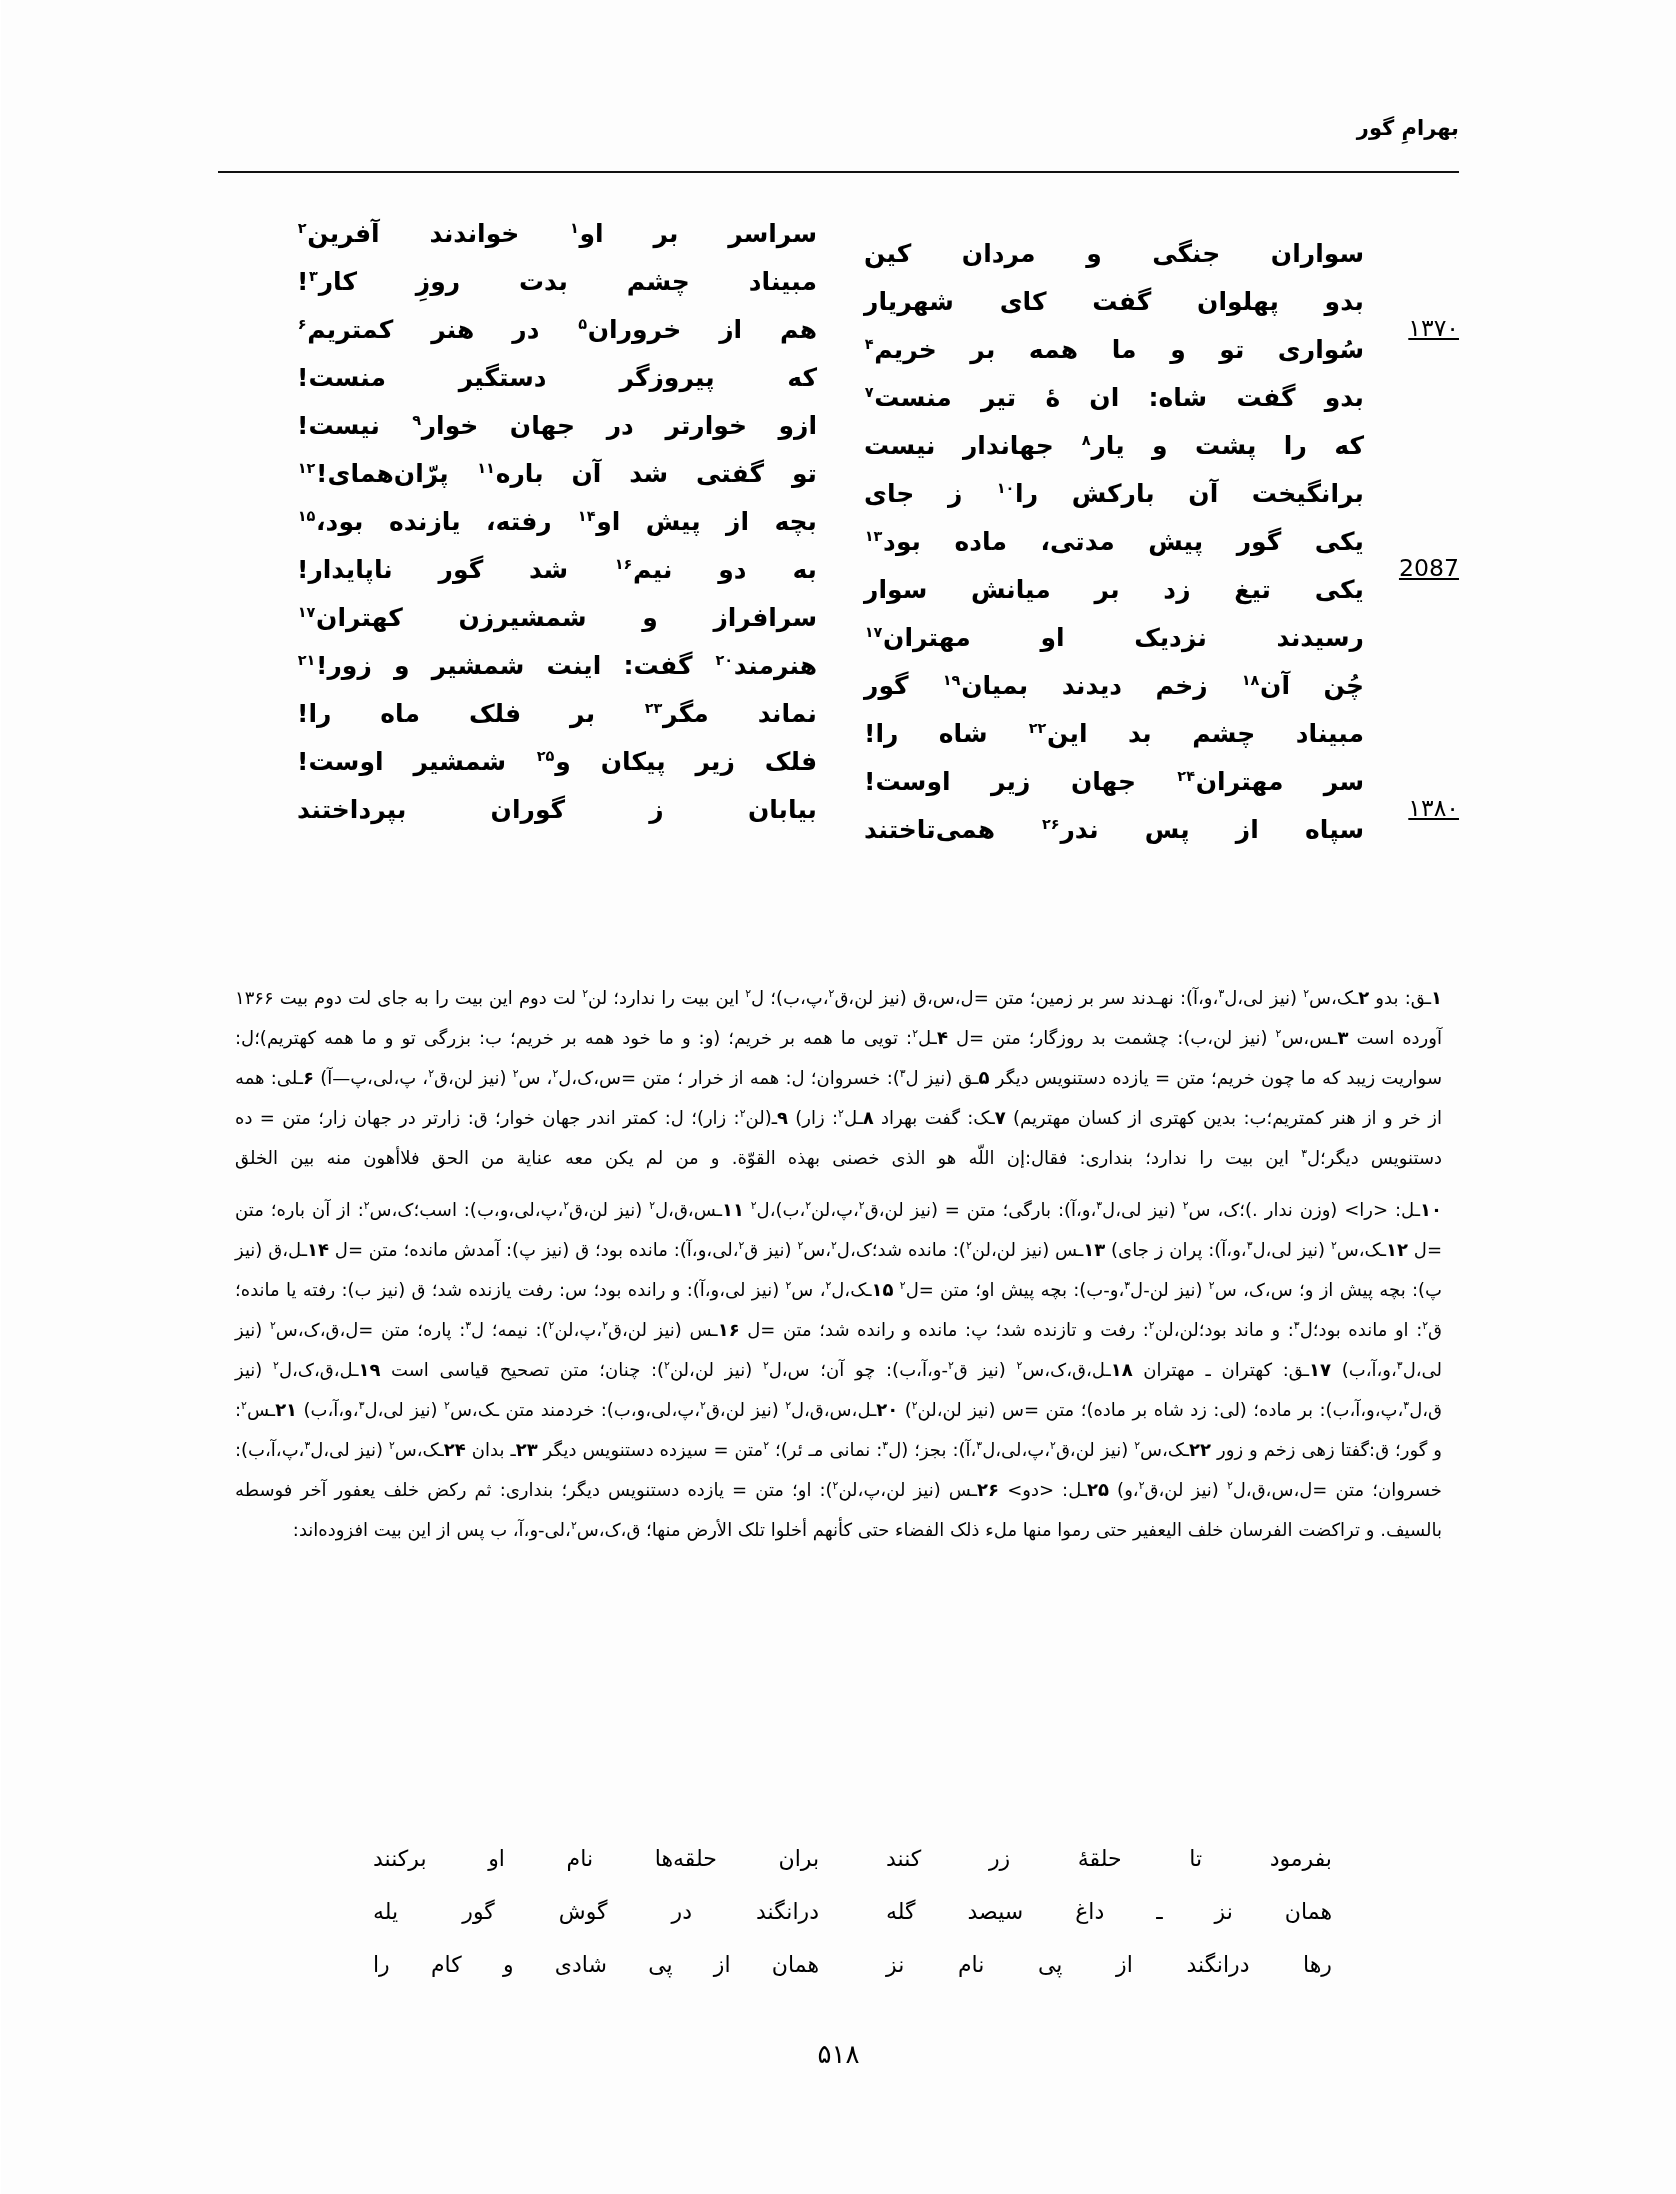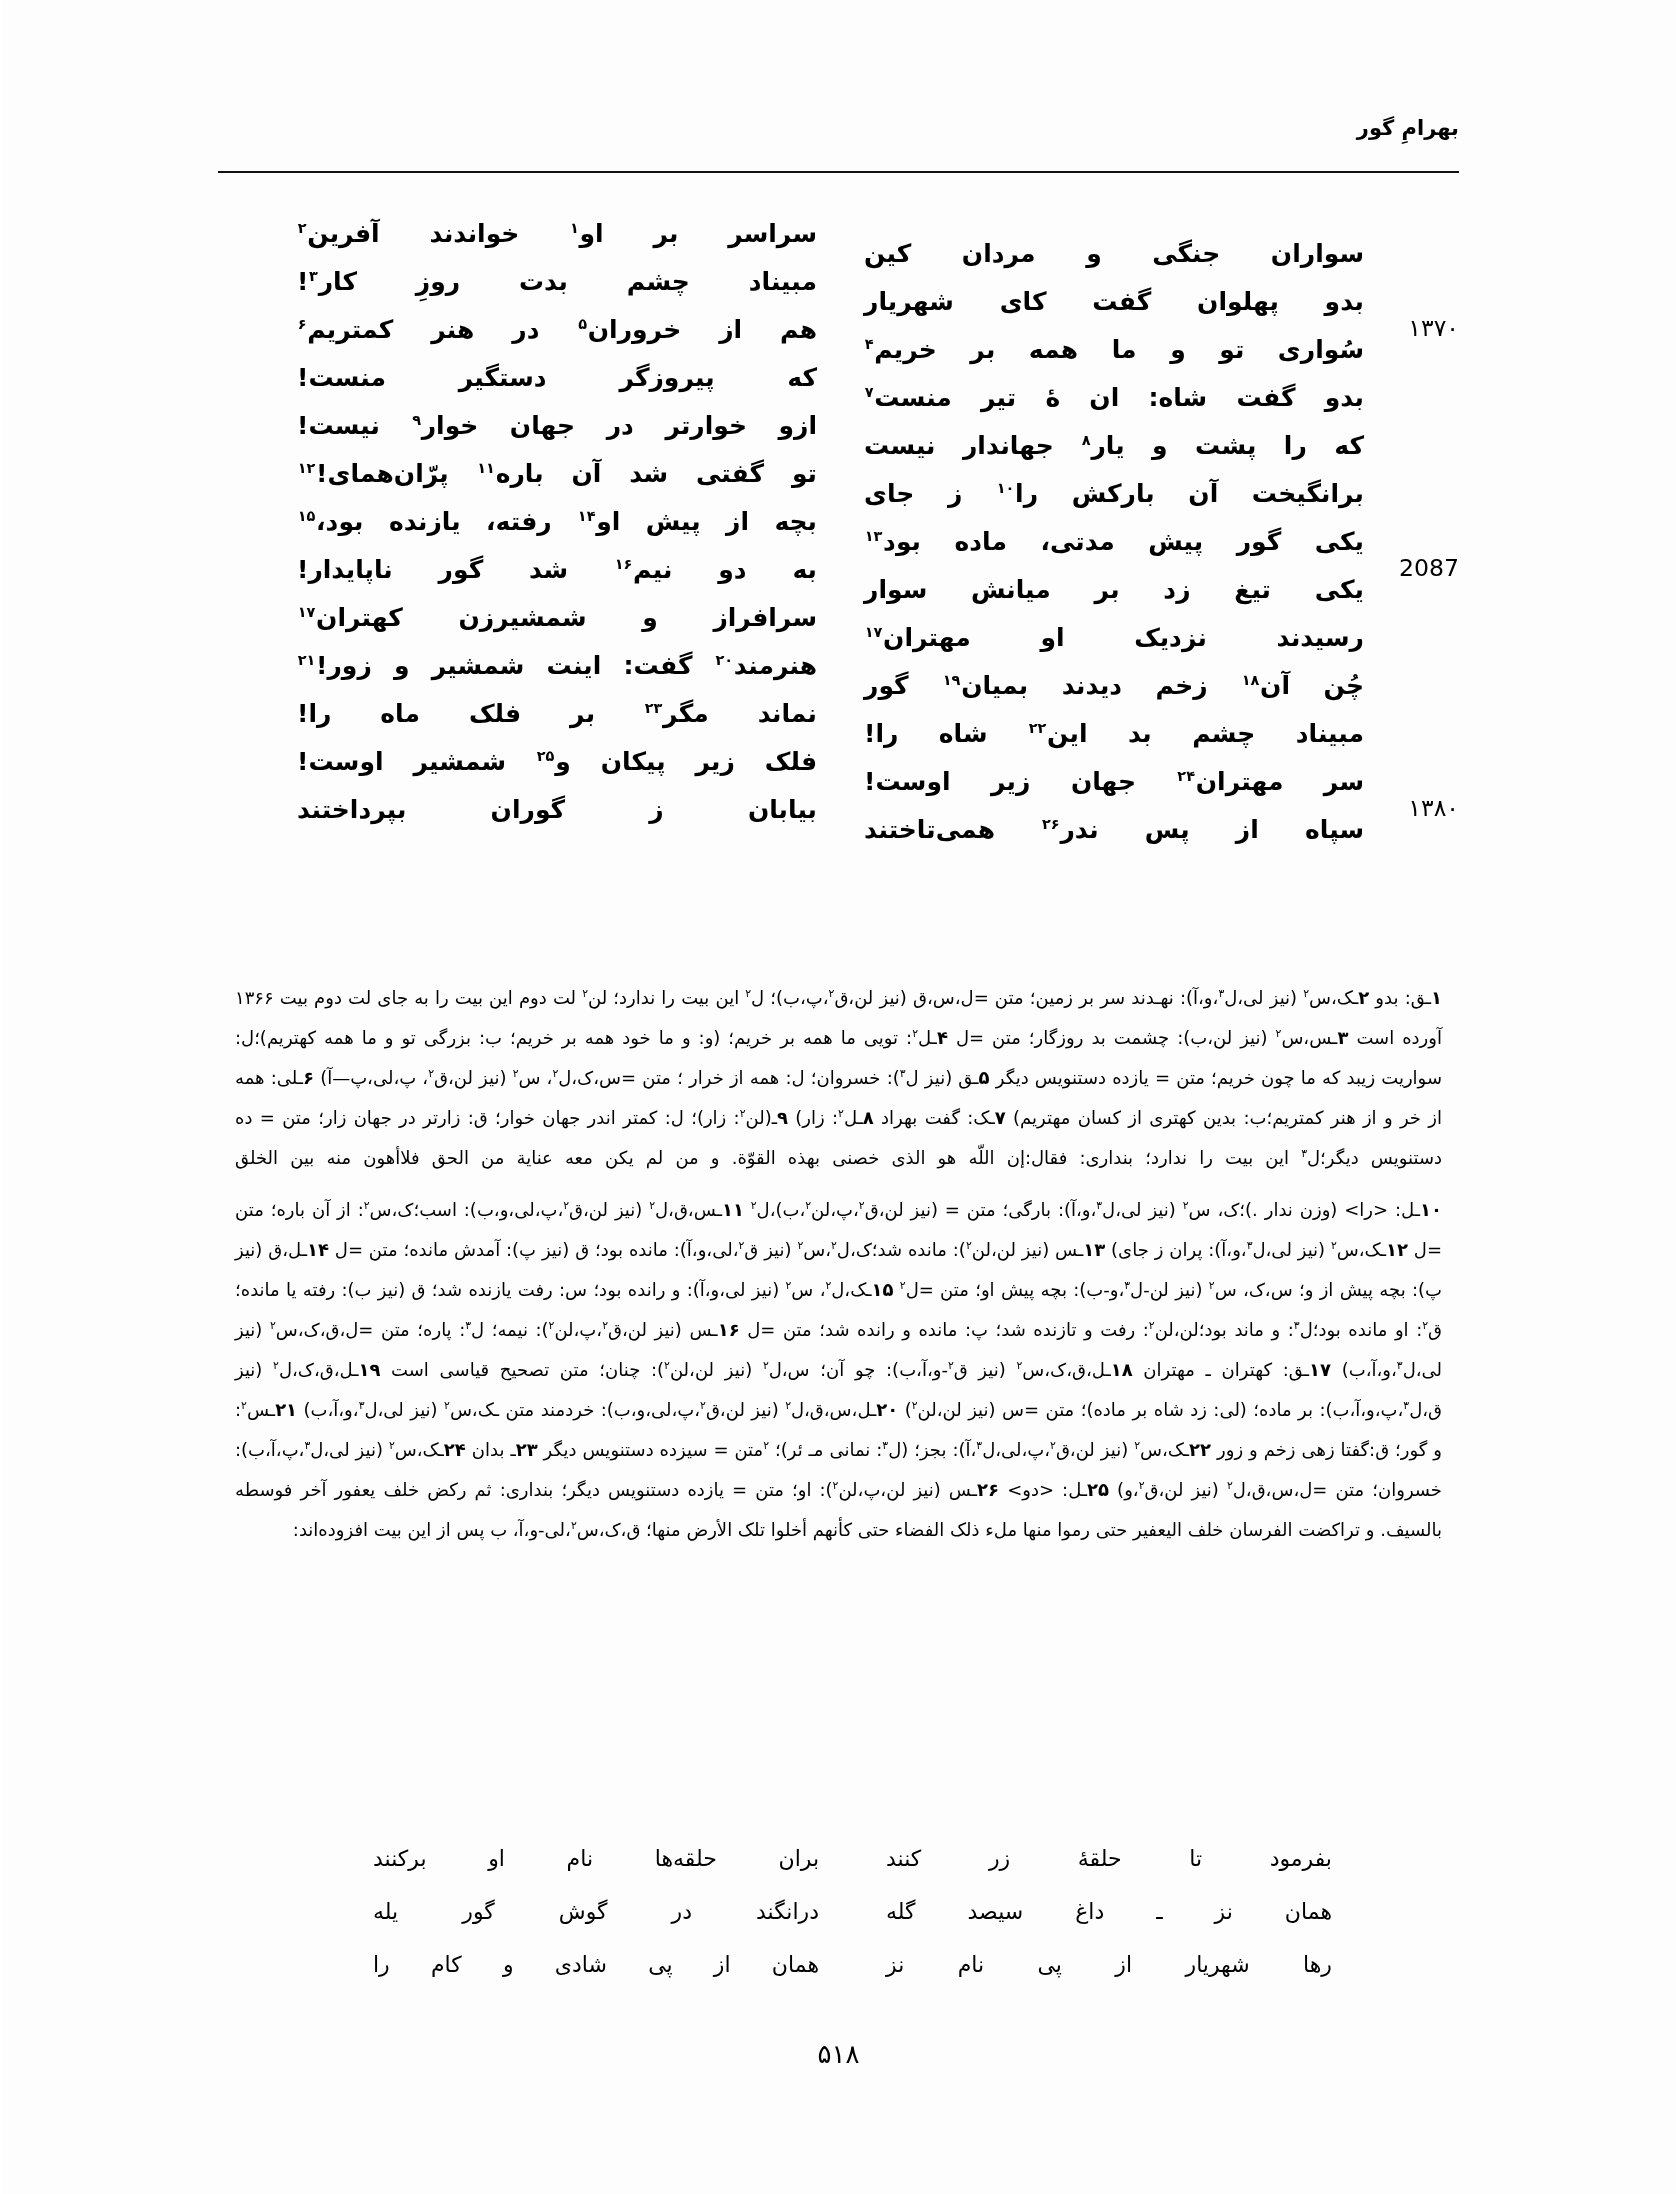--- a/index.html
+++ b/index.html
@@ -62,20 +62,21 @@
   }
   .verse-num {
     position: absolute;
     right: 0;
     top: 5.4px;
     width: 86px;
     font-size: 23.6px;
     text-align: right;
     line-height: 1.1;
     white-space: nowrap;
+    text-decoration: underline;
   }
   .hemistich {
     position: absolute;
     top: 0;
     font-size: 25px;
     line-height: 1.55;
     white-space: nowrap;
     direction: rtl;
     text-align: justify;
     text-align-last: justify;
@@ -253,21 +254,21 @@
   <div class="added-verses">
       <div class="added-row">
         <div class="added-hemistich right">بفرمود تا حلقهٔ زر کنند</div>
         <div class="added-hemistich left">بران حلقه‌ها نام او برکنند</div>
       </div>
       <div class="added-row">
         <div class="added-hemistich left">درانگند در گوش گور یله</div>
         <div class="added-hemistich right">همان نز ـ داغ سیصد گله</div>
       </div>
       <div class="added-row">
-        <div class="added-hemistich right">رها شهریار از پی نام نز</div>
+        <div class="added-hemistich right">رها درانگند از پی نام نز</div>
         <div class="added-hemistich left">همان از پی شادی و کام را</div>
       </div>
     </div>
 
   <div class="folio">۵۱۸</div>
 
 </div>
 
 
 </body></html>

